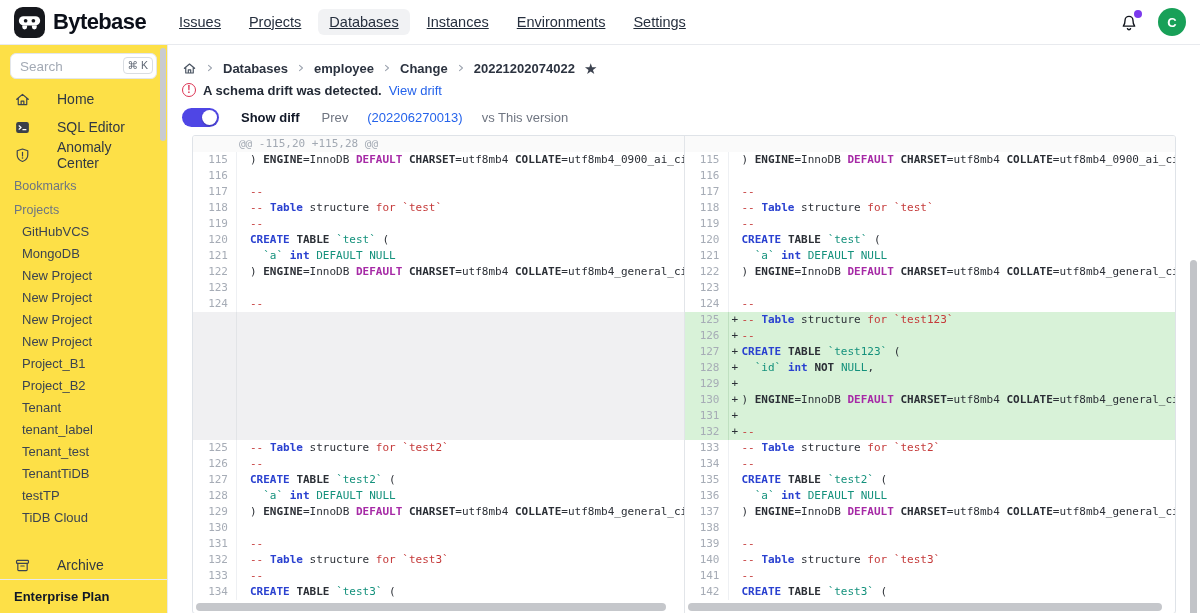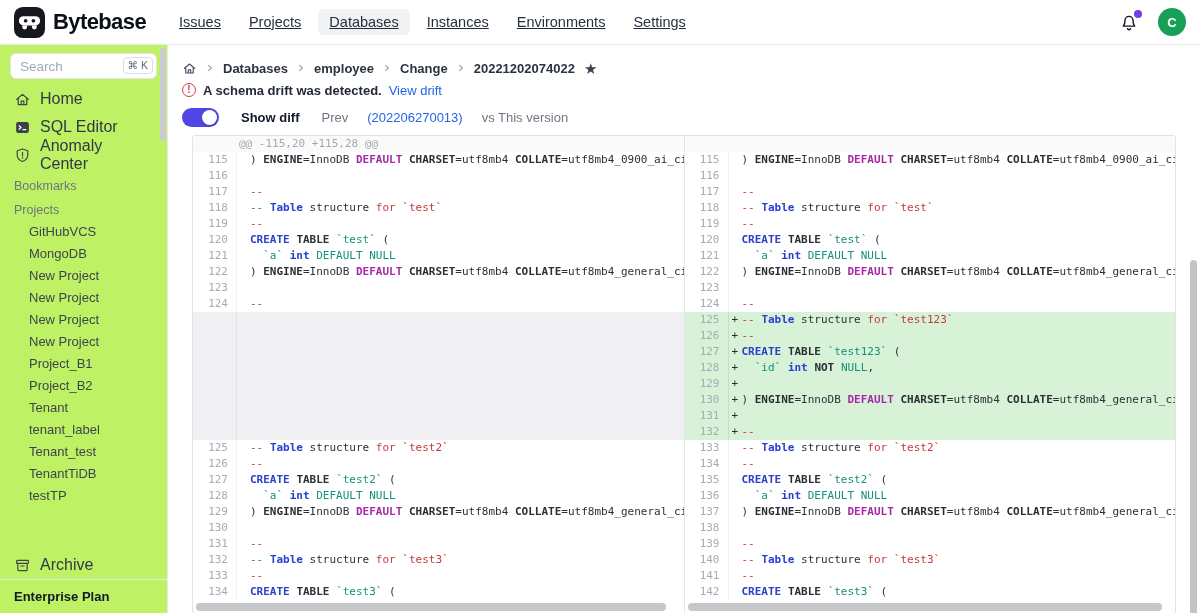--- a/index.html
+++ b/index.html
@@ -15,29 +15,29 @@
   .brand-name{font-size:22px;font-weight:800;letter-spacing:-0.6px;color:#0b0f19;}
   .topnav{display:flex;align-items:center;gap:6px;text-decoration:underline;}
   .nav-link{font-size:14.5px;color:#27303f;padding:5px 11px;border-radius:6px;cursor:pointer;}
   .nav-link.active{background:#f1f2f4;}
   .nav-right{margin-left:auto;display:flex;align-items:center;gap:18px;}
   .bell-wrap{position:relative;width:22px;height:22px;cursor:pointer;}
   .bell-dot{position:absolute;top:-1px;right:-2px;width:8px;height:8px;border-radius:50%;background:var(--dot);}
   .avatar{width:28px;height:28px;border-radius:50%;background:var(--avatar);color:#fff;font-size:13px;font-weight:700;display:flex;align-items:center;justify-content:center;cursor:pointer;}
   
   .shell{display:flex;height:568px;}
-  .sidebar{width:168px;box-sizing:border-box;border-right:1px solid #e8eaee;display:flex;flex-direction:column;position:relative;background:#bef264;flex:none;}
+  .sidebar{width:168px;box-sizing:border-box;border-right:1px solid #e8eaee;display:flex;flex-direction:column;position:relative;background:#fde047;flex:none;}
   .search-box{margin:8px 10px 6px 10px;position:relative;}
   .search-box input{width:100%;box-sizing:border-box;height:26px;border:1px solid #e3e6ea;border-radius:6px;padding:0 38px 0 9px;font-size:13.5px;color:#374151;outline:none;font-family:"Liberation Sans",sans-serif;}
   .search-box input::placeholder{color:#a3aab5;}
   .kbd{position:absolute;right:4px;top:4px;border:1px solid #d9dde2;border-radius:4px;font-size:10.5px;color:#5f6774;padding:1px 4px;background:#fff;line-height:13px;}
-  .side-item{display:flex;align-items:center;gap:9px;height:28px;padding:0 14px;font-size:16px;color:#303844;cursor:pointer;}
+  .side-item{display:flex;align-items:center;gap:26px;height:28px;padding:0 14px;font-size:14px;color:#303844;cursor:pointer;}
   .side-item svg{flex:none;}
   .side-section{font-size:12.5px;color:#6d7582;padding:10px 14px 4px 14px;}
-  .proj-list{flex:1;overflow:hidden;margin-left:7px;}
+  .proj-list{flex:1;overflow:hidden;}
   .proj{height:22px;line-height:22px;padding-left:22px;font-size:13px;color:#3c4450;cursor:pointer;white-space:nowrap;}
   .plan{border-top:1px solid #e8eaee;font-size:13px;font-weight:700;color:#111827;padding:9px 14px;}
   .side-thumb{position:absolute;right:1px;top:3px;width:6px;height:93px;border-radius:3px;background:#c9cbd0;cursor:pointer;}
   
   .main{flex:1;position:relative;overflow:hidden;padding-left:14px;box-sizing:border-box;}
   .crumb-row{margin-top:13px;display:flex;align-items:center;gap:7px;height:20px;font-size:13px;}
   .crumb{font-weight:600;color:#2c3340;cursor:pointer;}
   .crumb-sep{display:flex;align-items:center;}
   .star{font-size:15px;color:#3d4350;margin-left:2px;cursor:pointer;line-height:1;}
   .alert-row{margin-top:3px;display:flex;align-items:center;gap:7px;height:18px;font-size:13px;}
@@ -147,20 +147,21 @@
         <div class="proj">New Project</div>
         <div class="proj">New Project</div>
         <div class="proj">New Project</div>
         <div class="proj">Project_B1</div>
         <div class="proj">Project_B2</div>
         <div class="proj">Tenant</div>
         <div class="proj">tenant_label</div>
         <div class="proj">Tenant_test</div>
         <div class="proj">TenantTiDB</div>
         <div class="proj">testTP</div>
+        <div class="proj">TiDB Cloud</div>
       </div>
 
     <div class="side-item">
       <svg width="17" height="17" viewBox="0 0 20 20">
         <rect x="3" y="4" width="14" height="3.6" rx="1" fill="none" stroke="#3d4450" stroke-width="1.4"></rect>
         <path d="M4.5 7.6V15a1 1 0 001 1h9a1 1 0 001-1V7.6M8 10.6h4" fill="none" stroke="#3d4450" stroke-width="1.4" stroke-linecap="round"></path>
       </svg>
       <span>Archive</span>
     </div>
     <div class="plan">Enterprise Plan</div>

